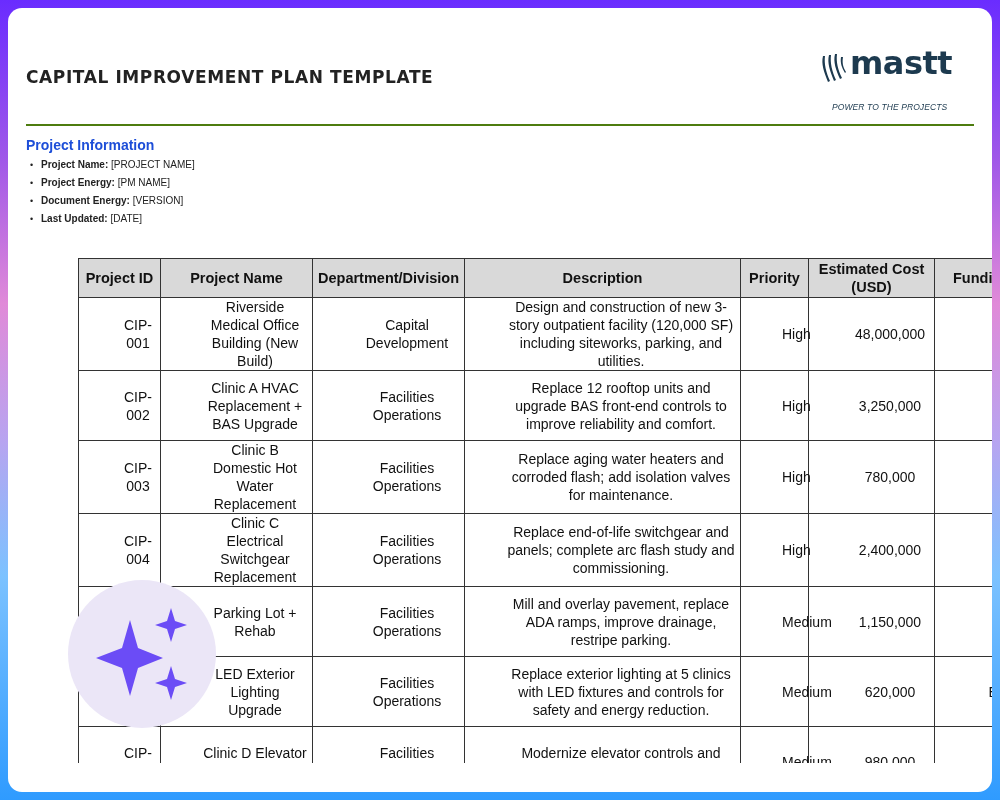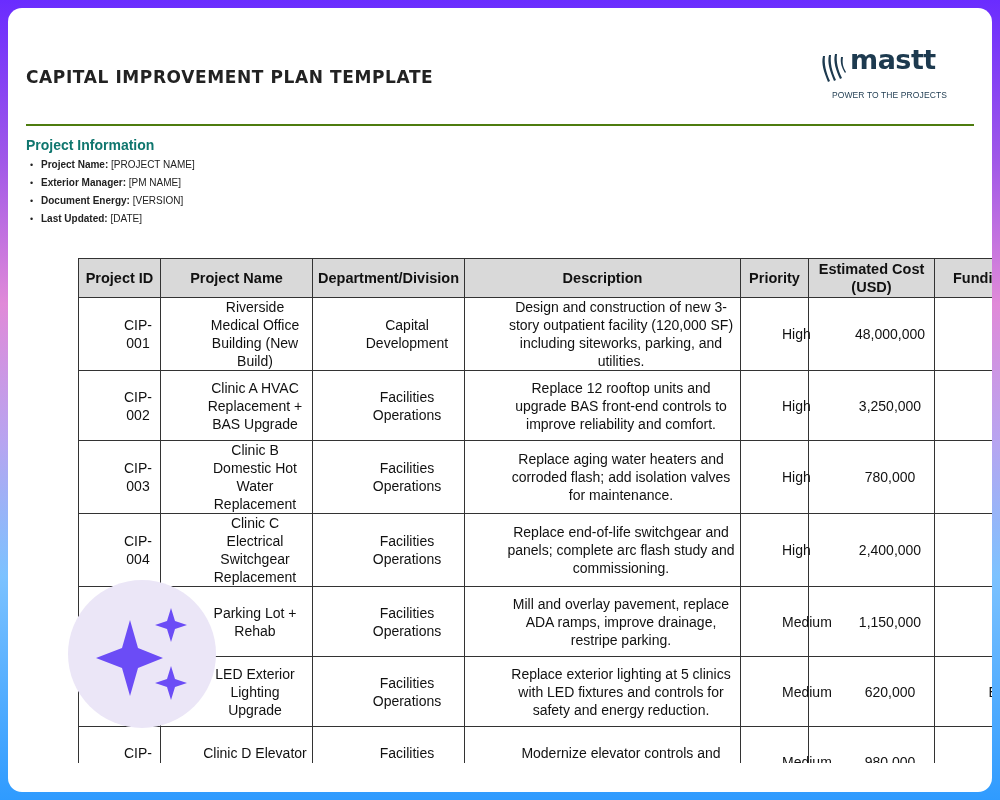--- a/index.html
+++ b/index.html
@@ -16,30 +16,30 @@
   .header { position:absolute; left:18px; top:0; width:948px; height:116px; border-bottom:2px solid #4d7c0f; }
   .title {
     position:absolute; left:0; top:59px;
     font-family:"DejaVu Sans", sans-serif; font-weight:bold; font-size:17px;
     letter-spacing:0.6px; color:#222;
   }
   .logo { position:absolute; right:14px; top:40px; width:140px; height:56px; }
   .logo-mark { position:absolute; left:0; top:4px; width:28px; height:34px; }
   .logo-word {
     position:absolute; left:30px; top:-4px;
-    font-family:"DejaVu Sans", sans-serif; font-weight:bold; font-size:27px;
+    font-family:"DejaVu Sans", sans-serif; font-weight:bold; font-size:32px;
     color:#1d3a4f; letter-spacing:-0.5px;
   }
   .logo-tag {
-    position:absolute; left:12px; top:42px;
-    font-size:8.5px; color:#1d3a4f; letter-spacing:0.1px; white-space:nowrap;
+    position:absolute; left:12px; top:54px;
+    font-size:8.5px; color:#1d3a4f; letter-spacing:0.1px; white-space:nowrap;font-style:italic;
   }
   .section-title {
     position:absolute; left:18px; top:129px;
-    font-weight:bold; font-size:14px; color:#0f766e;
+    font-weight:bold; font-size:14px; color:#1d4ed8;
   }
   .info-list { position:absolute; left:22px; top:148px; margin:0; padding:0; list-style:none; }
   .info-list li { font-size:10px; color:#222; height:18px; line-height:18px; }
   .info-list li .bullet { display:inline-block; width:11px; font-size:9px; }
   .info-list li b { font-weight:bold; }
   .table-wrap {
     position:absolute; left:30px; top:250px; width:918px; height:505px; overflow:hidden;margin-left:40px;
   }
   table { border-collapse:collapse; table-layout:fixed; width:1000px; }
   th, td {
@@ -69,21 +69,21 @@
       </svg>
       <div class="logo-word">mastt</div>
       <div class="logo-tag">POWER TO THE PROJECTS</div>
     </div>
   </div>
 
   <div class="section-title">Project Information</div>
 
   <ul class="info-list">
     <li><span class="bullet">•</span><b>Project Name:</b> <span>[PROJECT NAME]</span></li>
-    <li><span class="bullet">•</span><b>Exterior Manager:</b> <span>[PM NAME]</span></li>
+    <li><span class="bullet">•</span><b>Project Energy:</b> <span>[PM NAME]</span></li>
     <li><span class="bullet">•</span><b>Document Energy:</b> <span>[VERSION]</span></li>
     <li><span class="bullet">•</span><b>Last Updated:</b> <span>[DATE]</span></li>
   </ul>
 
   <div class="table-wrap">
     <table>
       <colgroup>
         <col style="width:82px">
           <col style="width:152px">
           <col style="width:152px">

